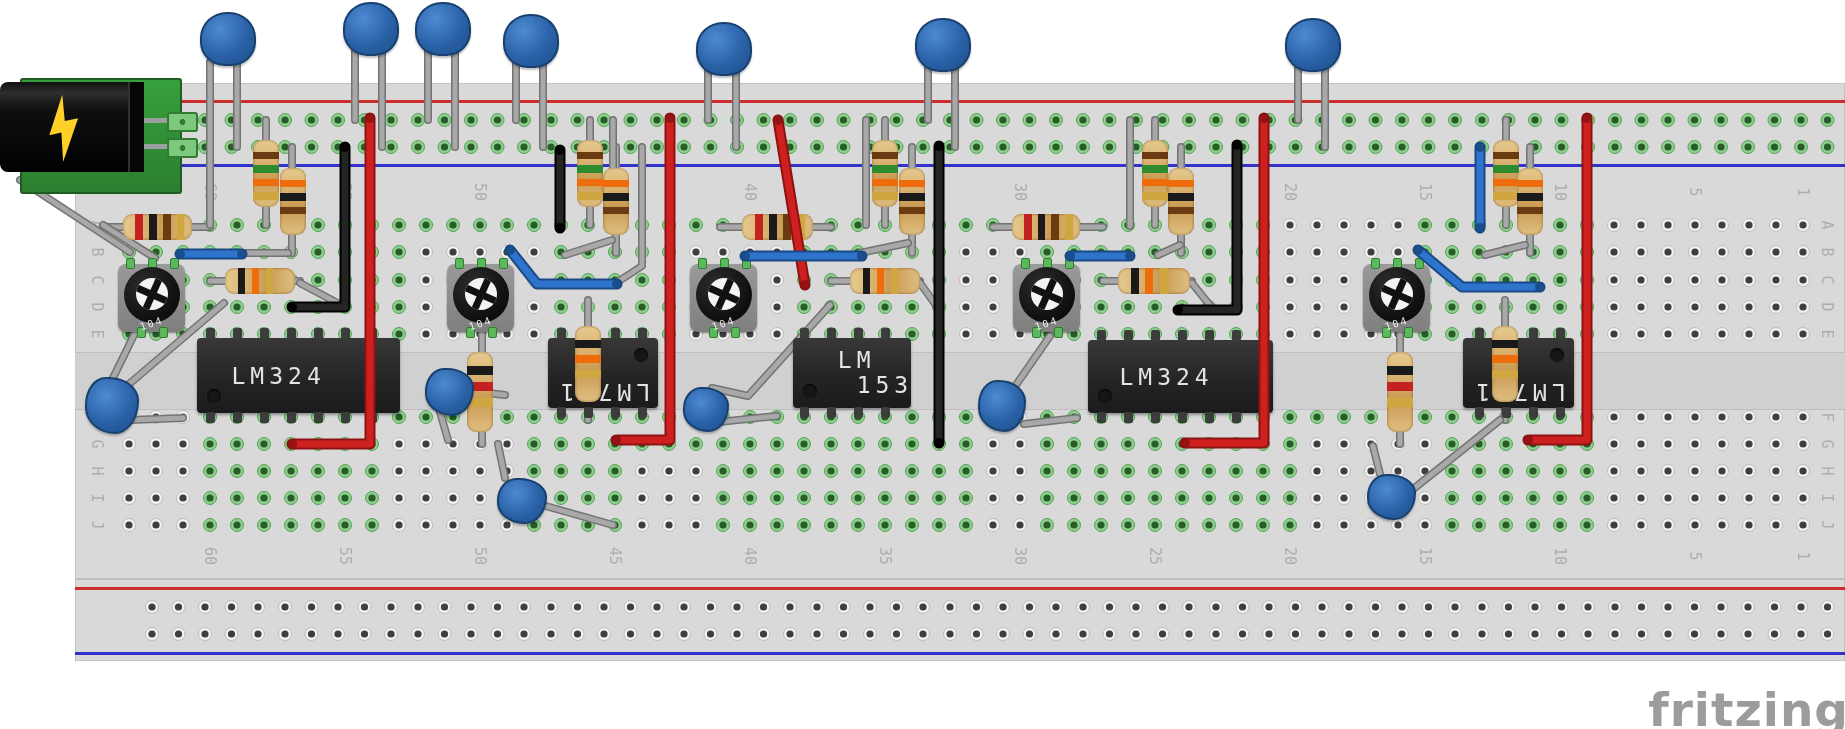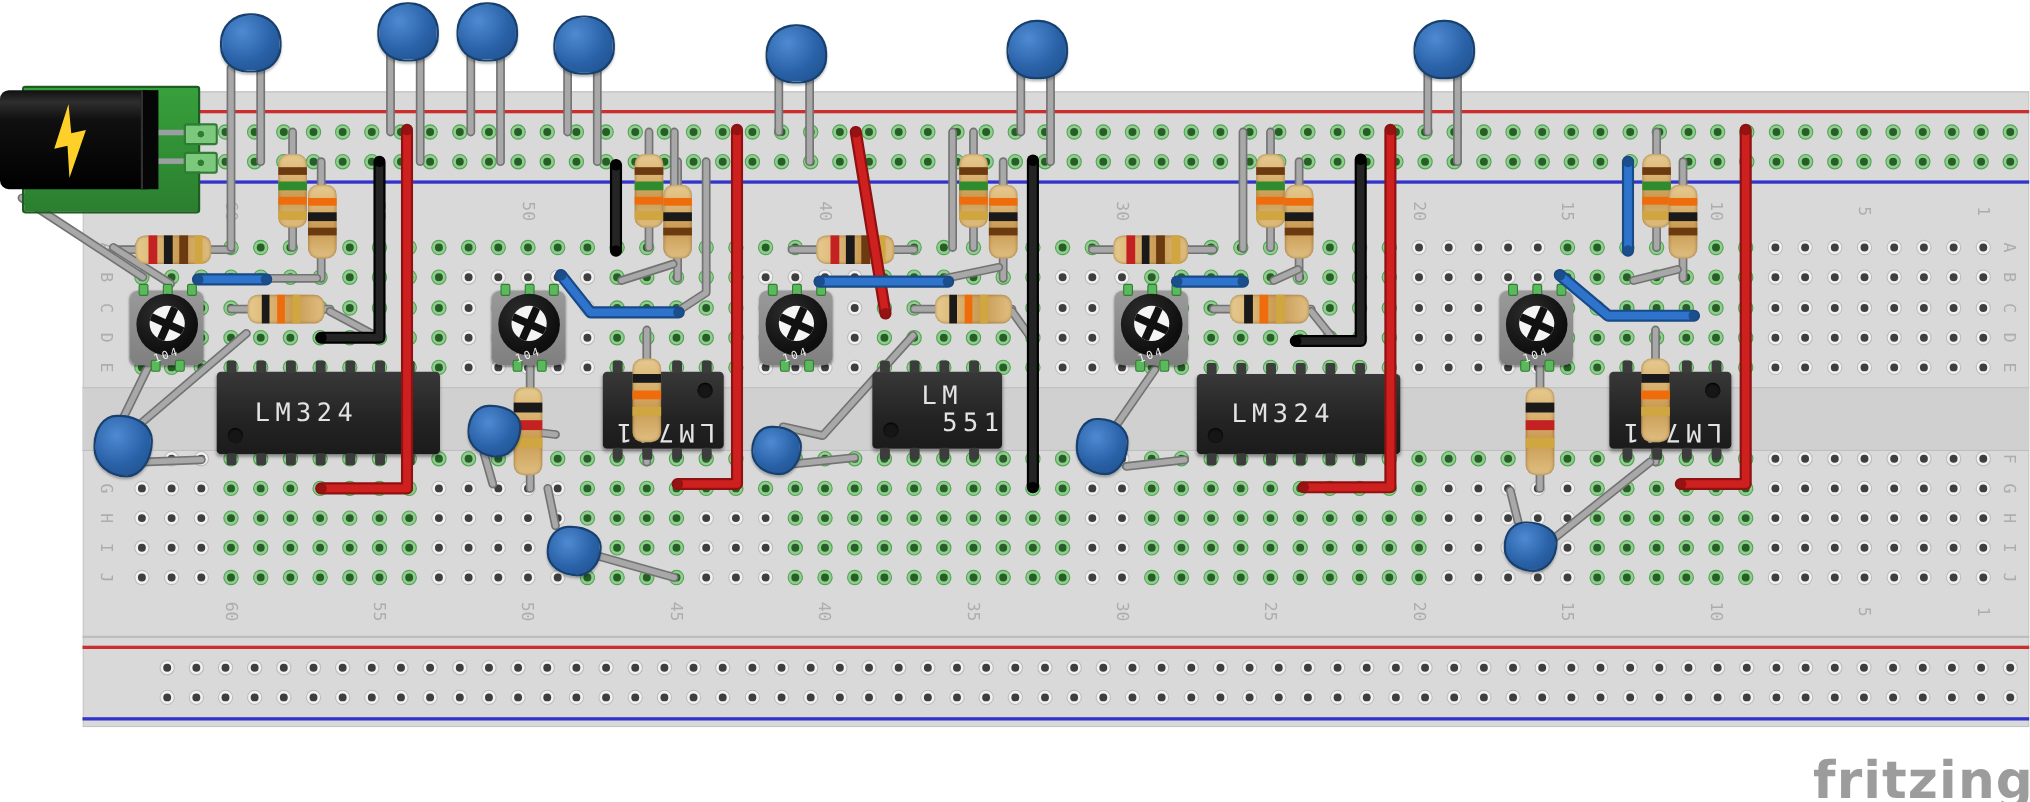--- a/index.html
+++ b/index.html
@@ -2169,21 +2169,21 @@
         <div class="pin" style="left: 7px; top: -10px;"></div>
         <div class="pin" style="left: 7px; top: 69px;"></div>
         <div class="pin" style="left: 34px; top: -10px;"></div>
         <div class="pin" style="left: 34px; top: 69px;"></div>
         <div class="pin" style="left: 61px; top: -10px;"></div>
         <div class="pin" style="left: 61px; top: 69px;"></div>
         <div class="pin" style="left: 88px; top: -10px;"></div>
         <div class="pin" style="left: 88px; top: 69px;"></div>
         <div class="notch" style="left: 10px; bottom: 10px;"></div>
         <div class="iclabel" style="left: 38%; top: 10px; text-indent: 0px;">LM
- 551</div>
+ 153</div>
       </div>
       <div class="comp ic" style="left: 1088px; top: 340px; width: 185px; height: 73px;">
         <div class="pin" style="left: 9px; top: -10px;"></div>
         <div class="pin" style="left: 9px; top: 72px;"></div>
         <div class="pin" style="left: 36px; top: -10px;"></div>
         <div class="pin" style="left: 36px; top: 72px;"></div>
         <div class="pin" style="left: 63px; top: -10px;"></div>
         <div class="pin" style="left: 63px; top: 72px;"></div>
         <div class="pin" style="left: 90px; top: -10px;"></div>
         <div class="pin" style="left: 90px; top: 72px;"></div>

